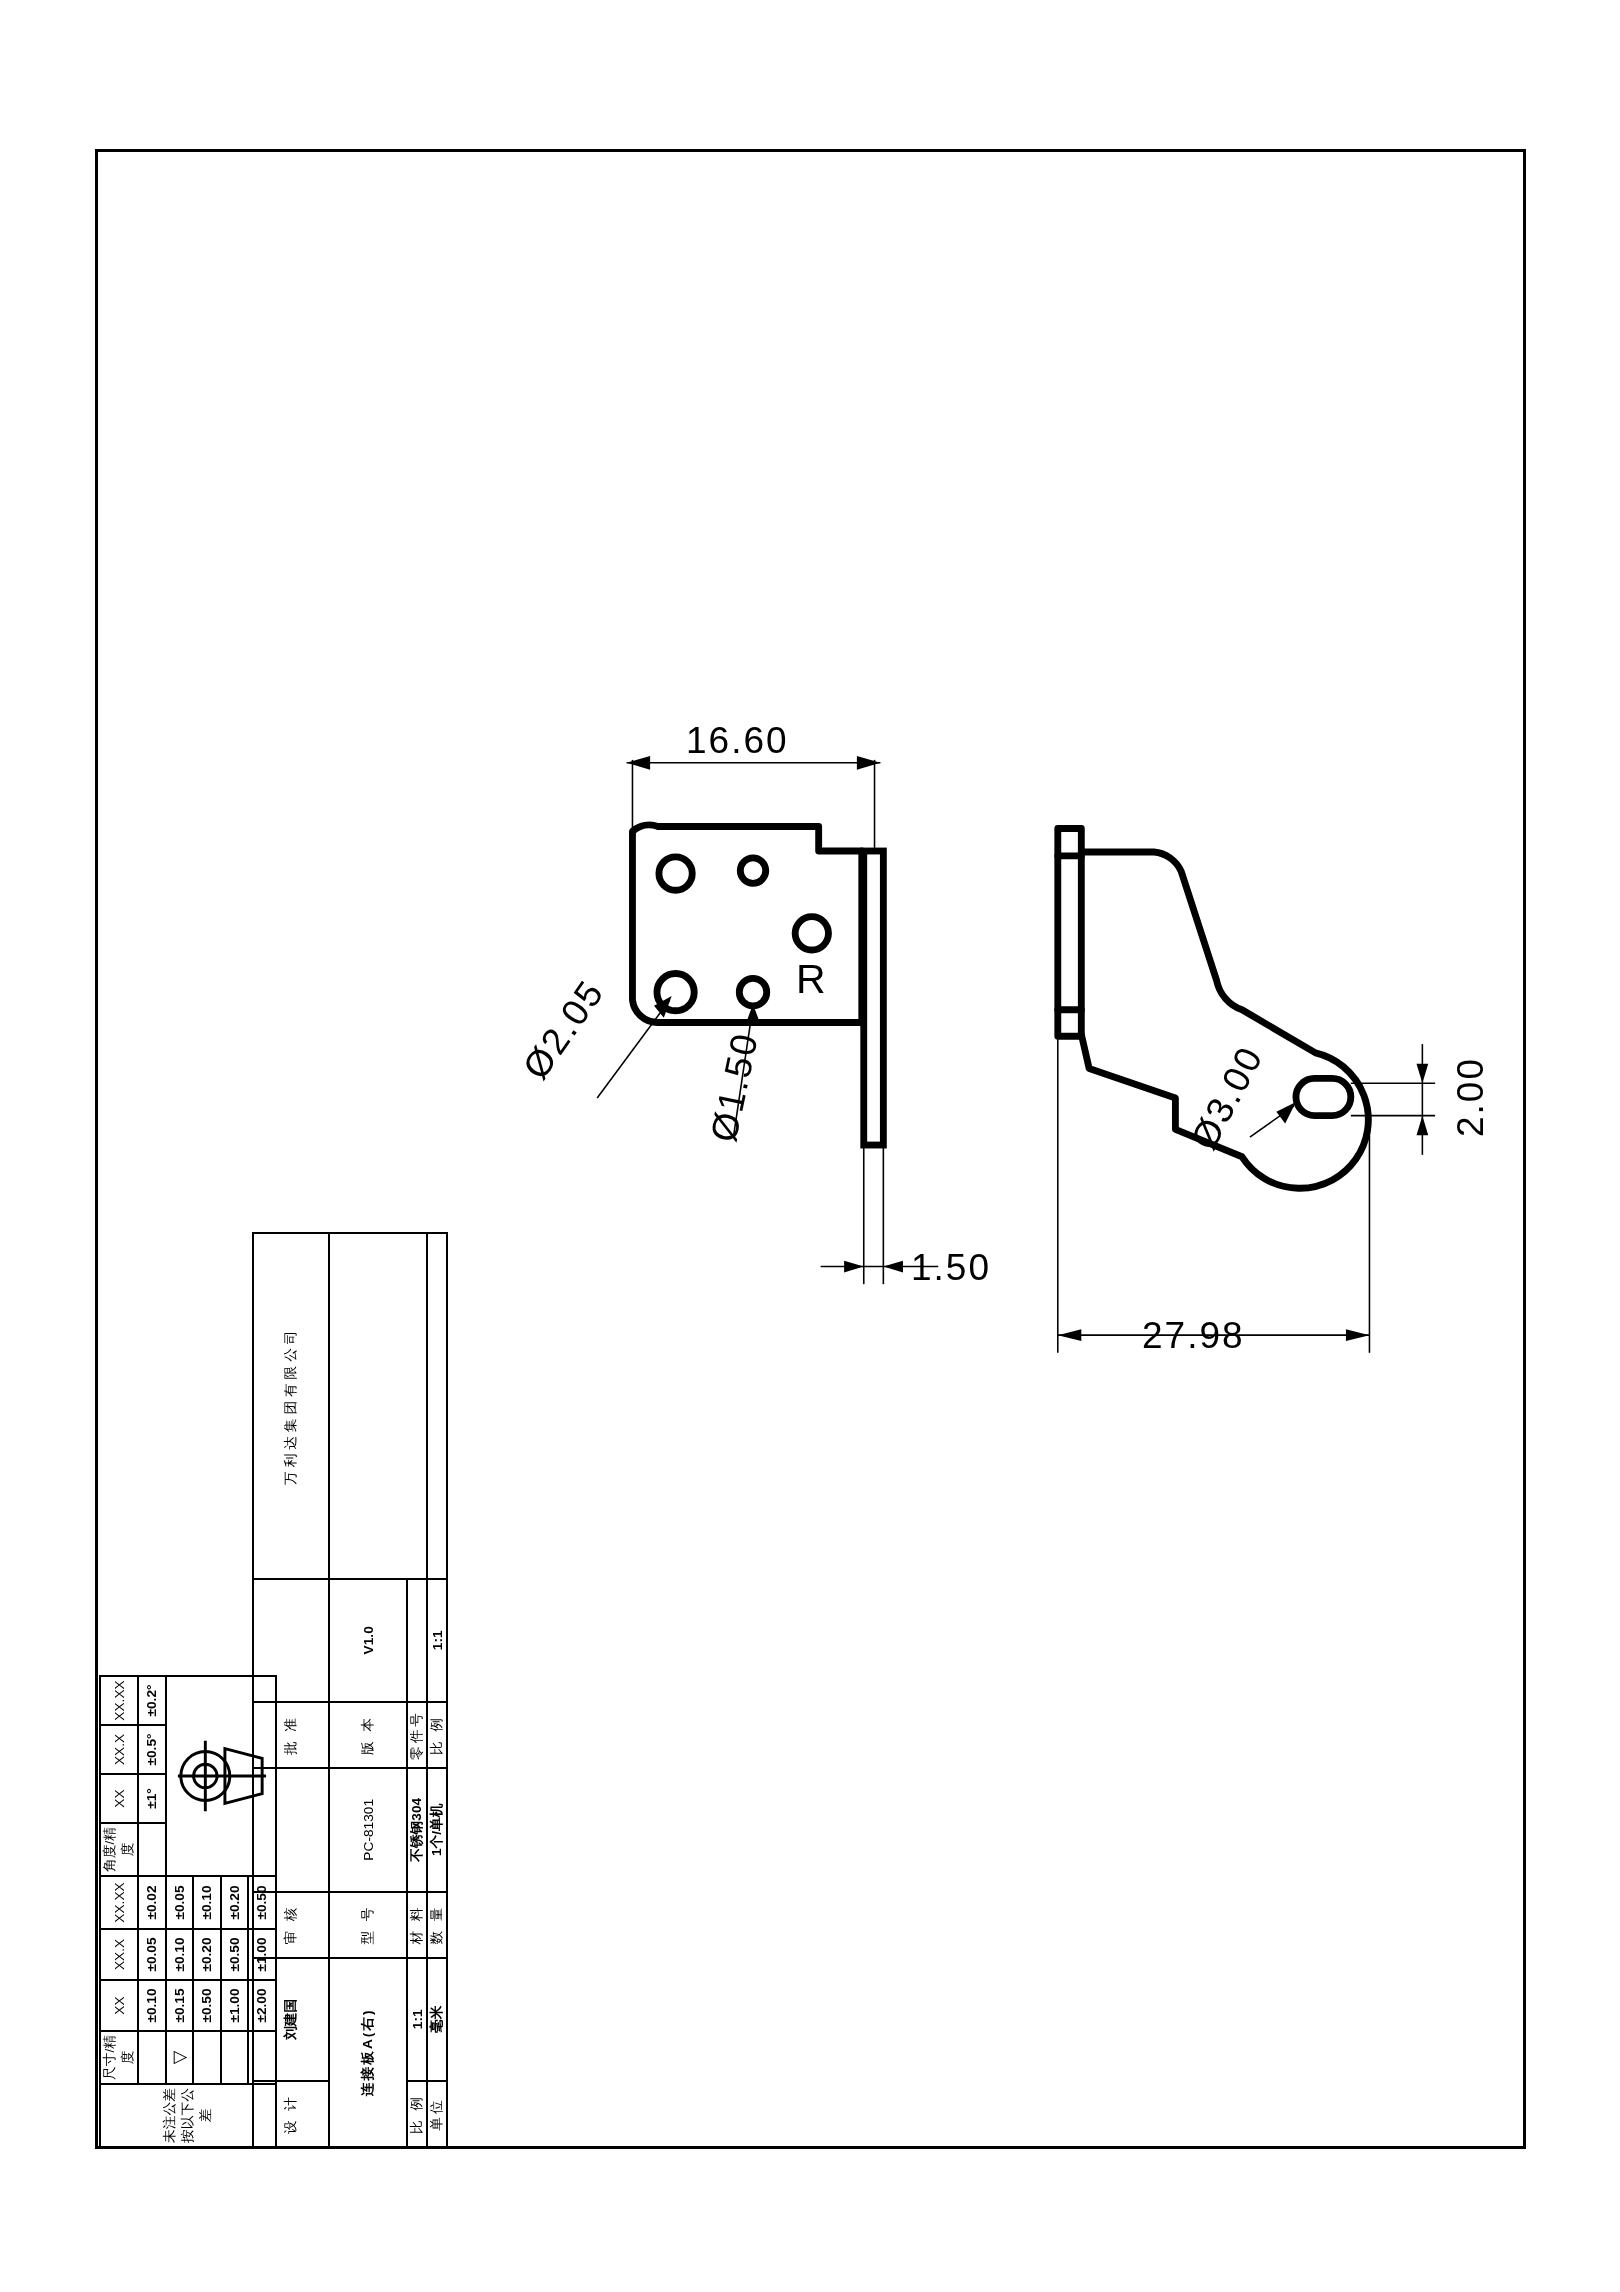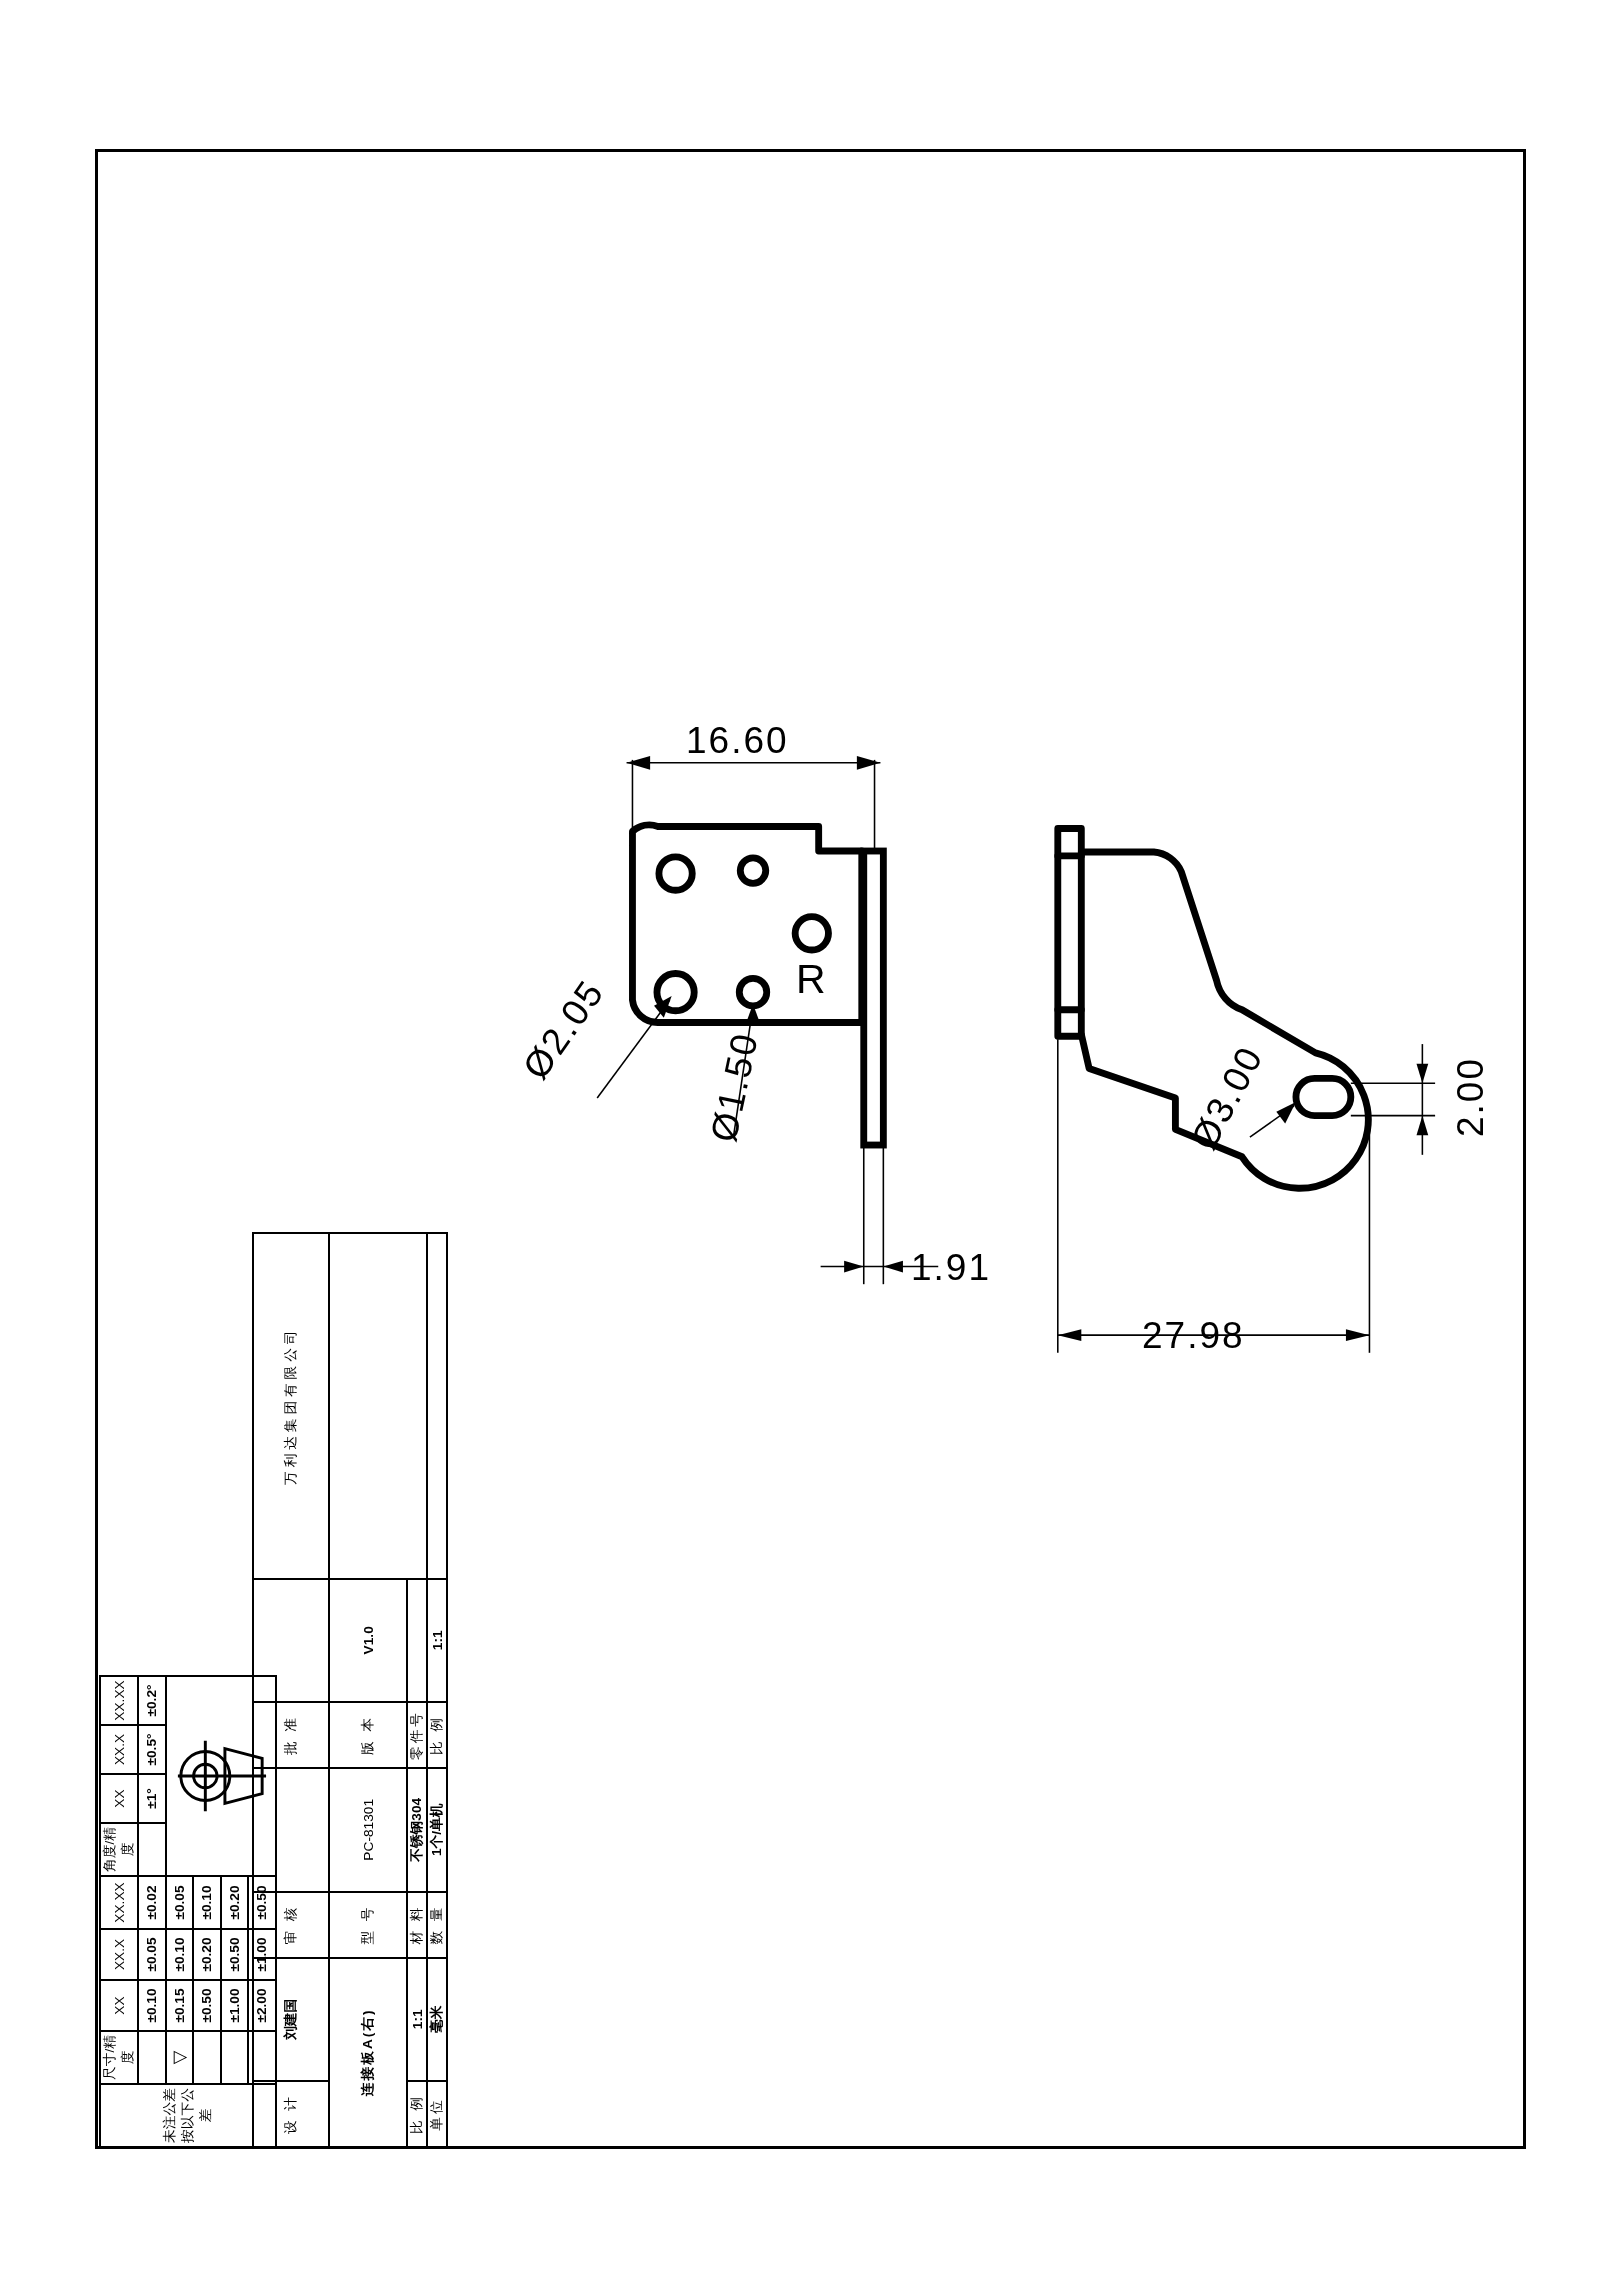--- a/index.html
+++ b/index.html
@@ -222,21 +222,21 @@
   </svg>
 
   <div class="lbl dim-txt" style="left:669px; top:720px;">16.60</div>
 
   <div class="lbl dim-txt" style="left:498px; top:1063px; transform: rotate(-55deg); transform-origin: 0 0;">Ø2.05</div>
 
   <div class="lbl dim-txt" style="left:686px; top:1137px; transform: rotate(-78deg); transform-origin: 0 0;">Ø1.50</div>
 
   <div class="lbl dim-txt" style="left:779px; top:956px; font-size:41px;">R</div>
 
-  <div class="lbl dim-txt" style="left:894px; top:1247px;">1.91</div>
+  <div class="lbl dim-txt" style="left:894px; top:1247px;">1.50</div>
 
   <div class="lbl dim-txt" style="left:1166px; top:1137px; transform: rotate(-62deg); transform-origin: 0 0;">Ø3.00</div>
 
   <div class="lbl dim-txt" style="left:1433px; top:1137px; transform: rotate(-90deg); transform-origin: 0 0;">2.00</div>
 
   <div class="lbl dim-txt" style="left:1125px; top:1315px;">27.98</div>
 
   <div id="titleblock-wrap">
 
     <table class="tb" id="tol-table">

